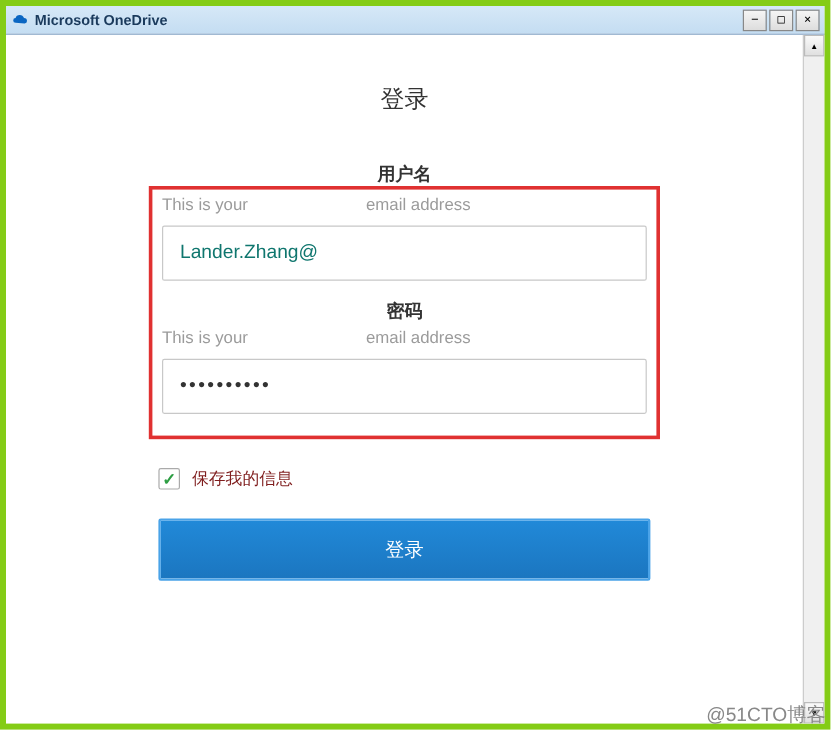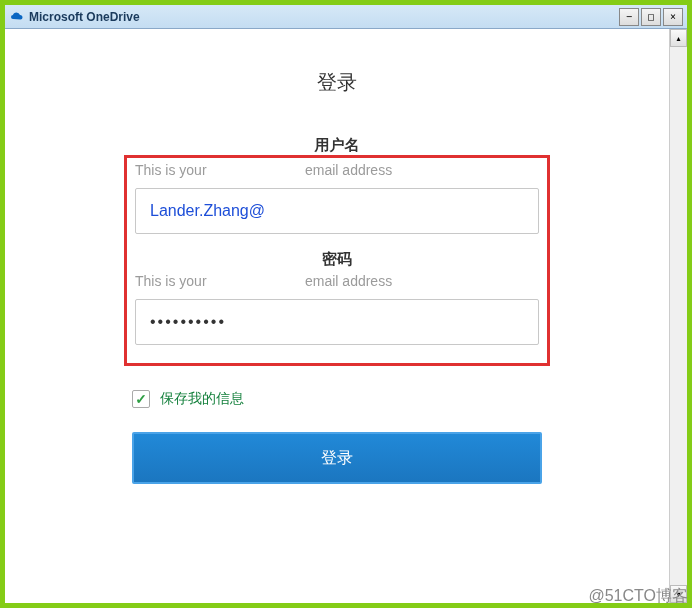--- a/index.html
+++ b/index.html
@@ -132,21 +132,21 @@
     .hint-left {
       width: 170px;
     }
     .text-input {
       width: 100%;
       height: 46px;
       border: 1px solid #c8c8c8;
       border-radius: 2px;
       padding: 0 14px;
       font-size: 16px;
-      color: #1d4ed8;
+      color: #0f766e;
       font-family: inherit;
       margin-bottom: 16px;
       outline: none;
     }
     .password-dots {
       font-size: 16px;
       letter-spacing: 2px;
       color: #333;
     }
     .checkbox-row {
@@ -167,21 +167,21 @@
       cursor: pointer;
       background: #fff;
     }
     .checkmark {
       color: #2e9e44;
       font-size: 14px;
       font-weight: bold;
     }
     .checkbox-label {
       font-size: 14px;
-      color: #15803d;
+      color: #7f1d1d;
     }
     .login-button {
       width: 100%;
       height: 52px;
       background: linear-gradient(to bottom, #2189d8, #1b76c0);
       border: 2px solid #4aa3e8;
       border-radius: 2px;
       color: #fff;
       font-size: 16px;
       cursor: pointer;

